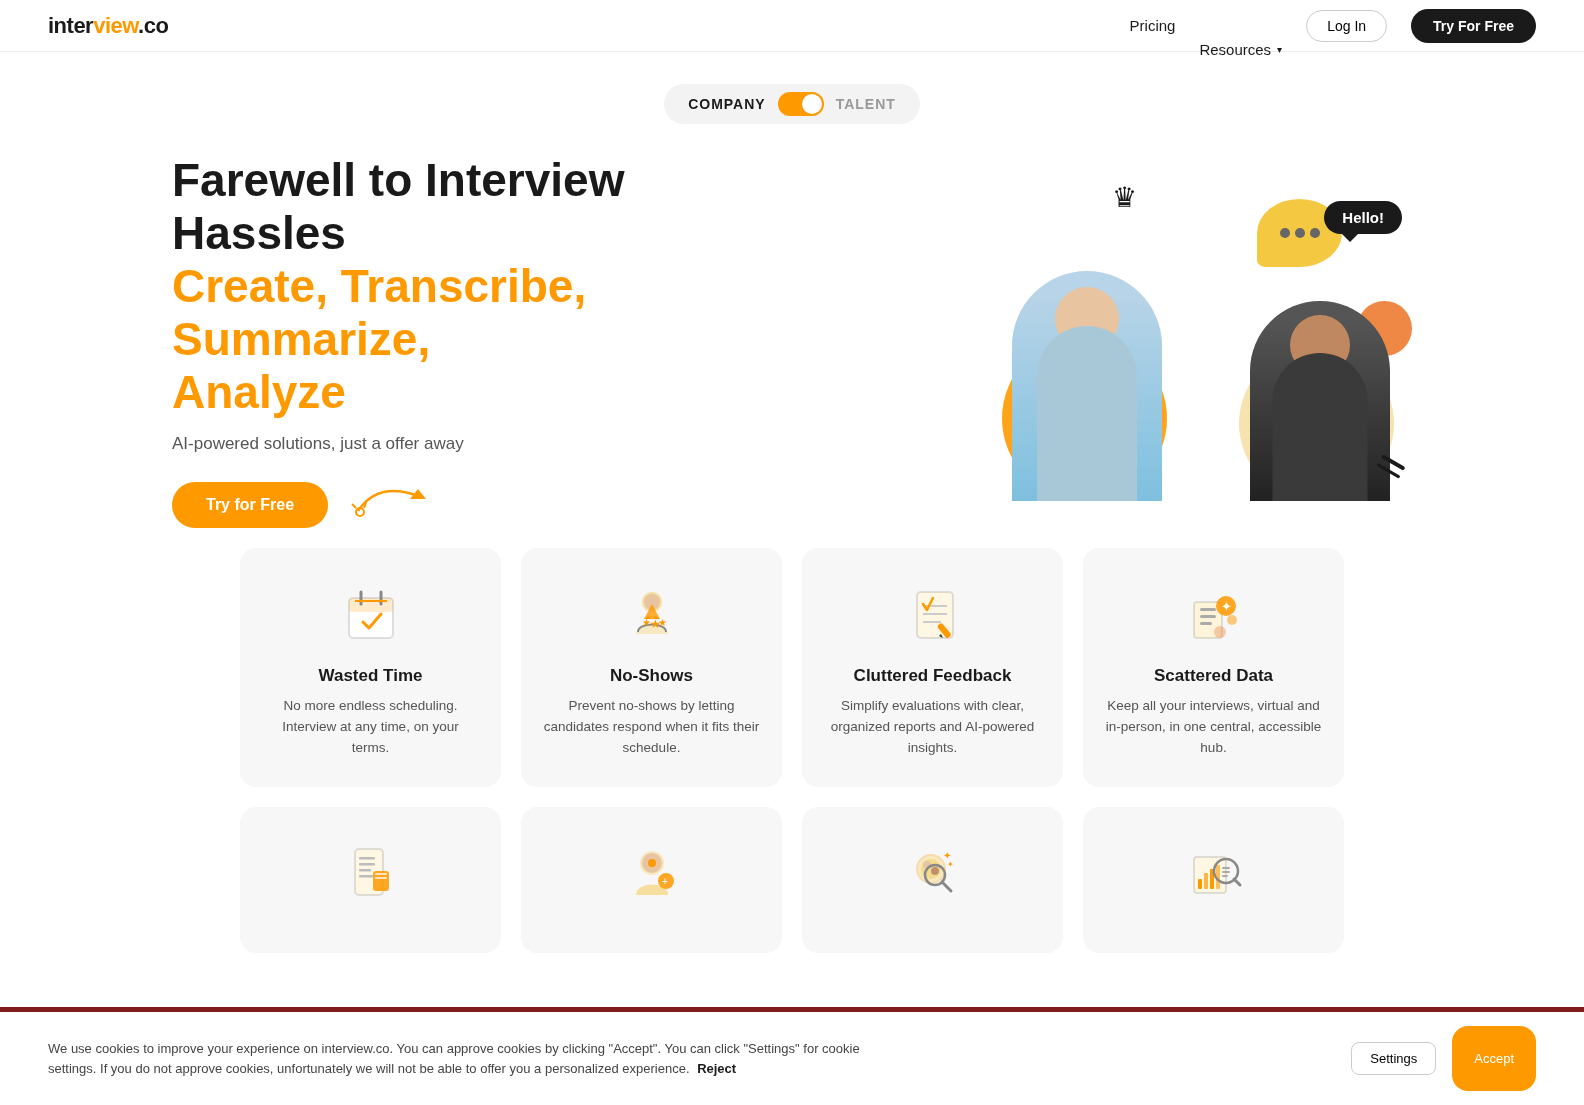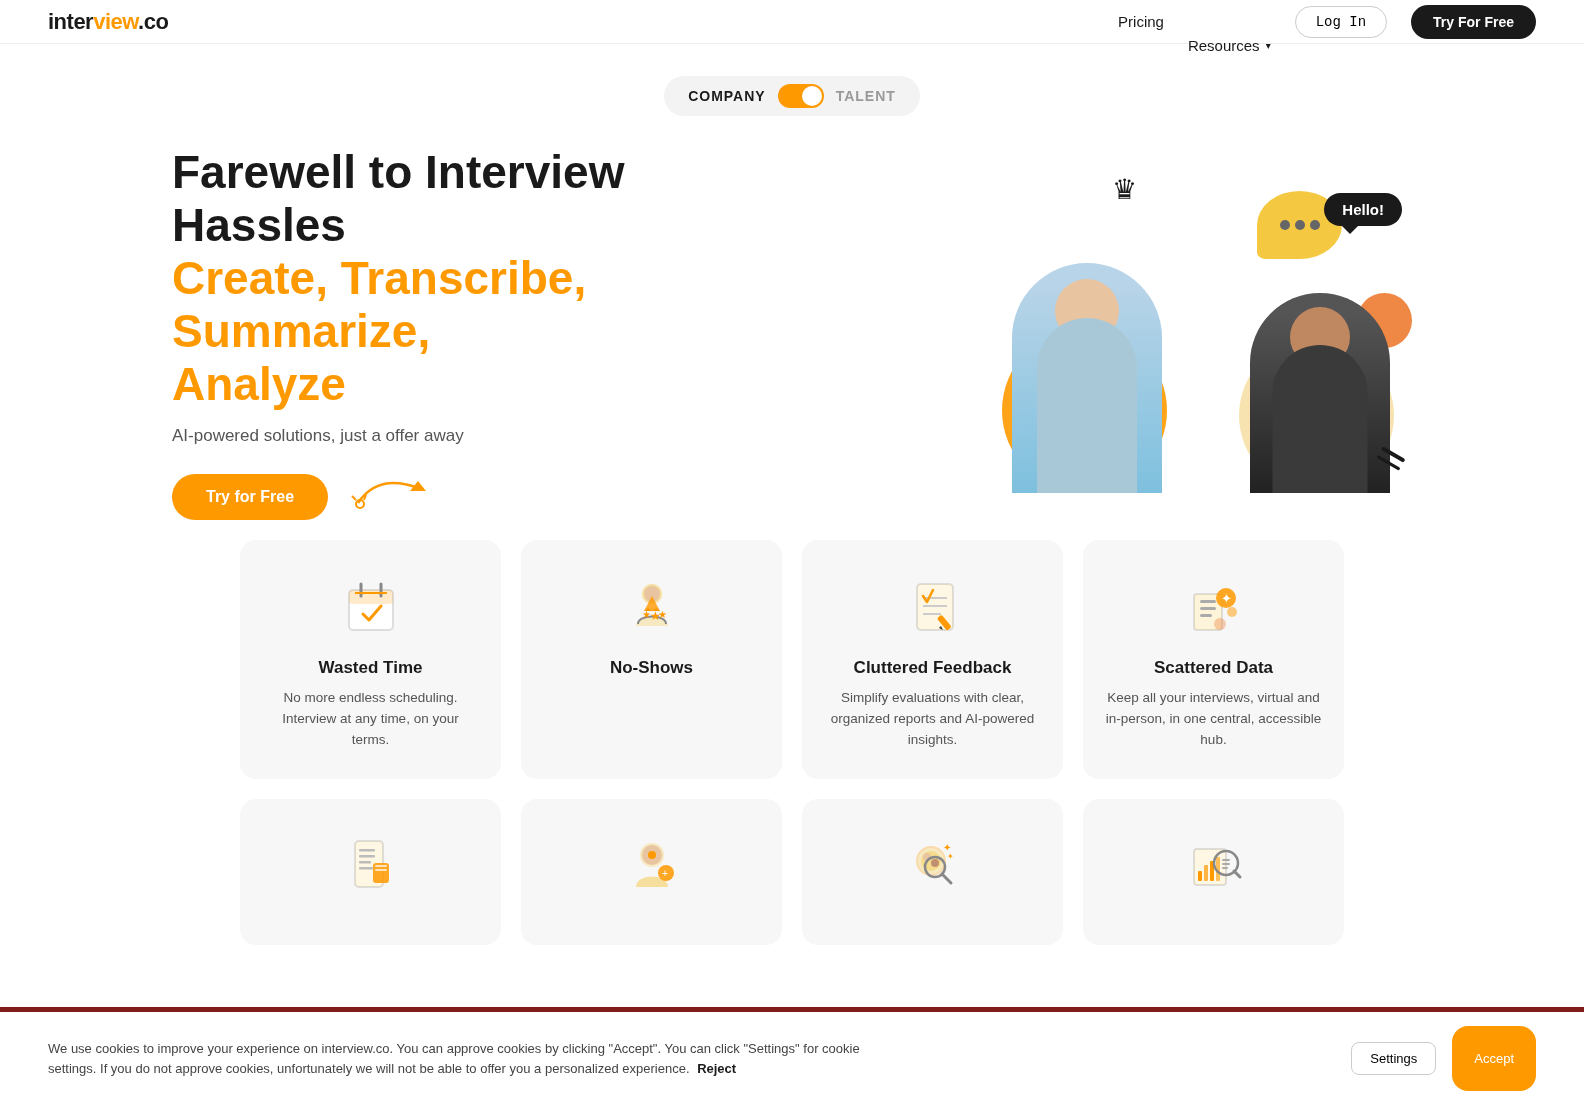--- a/index.html
+++ b/index.html
@@ -1,30 +1,30 @@
 <!DOCTYPE html>
 <html><head>
   <meta charset="utf-8">
   <style>
     * { margin: 0; padding: 0; box-sizing: border-box; }
     body { font-family: 'Segoe UI', Arial, sans-serif; background: #fff; color: #1a1a1a; overflow-x: hidden; }
 
     
     .navbar {
       display: flex; align-items: center; justify-content: space-between;
-      padding: 0 48px; height: 44px; border-bottom: 1px solid #eee;
+      padding: 0 48px; height: 52px; border-bottom: 1px solid #eee;
       position: sticky; top: 0; background: #fff; z-index: 100;
     }
     .logo { font-size: 22px; font-weight: 700; color: #1a1a1a; letter-spacing: -0.5px; }
     .logo span.view { color: #f90; }
     .logo span.co { color: #1a1a1a; }
     .nav-right { display: flex; align-items: center; gap: 24px; }
     .nav-link { font-size: 15px; color: #1a1a1a; text-decoration: none; cursor: pointer; }
     .nav-resources { display: flex; align-items: center; gap: 4px; cursor: pointer; margin-top: 48px; }
-    .btn-login { border: 1.5px solid #ccc; background: #fff; border-radius: 24px; padding: 7px 20px; font-size: 14px; cursor: pointer; font-family: Liberation Mono, monospace; }
+    .btn-login { border: 1.5px solid #ccc; background: #fff; border-radius: 24px; padding: 7px 20px; font-size: 14px; cursor: pointer; }
     .btn-try { background: #1a1a1a; color: #fff; border: none; border-radius: 24px; padding: 9px 22px; font-size: 14px; font-weight: 600; cursor: pointer; }
 
     
     .toggle-bar {
       display: flex; justify-content: center; margin-top: 32px;
     }
     .toggle-pill {
       display: flex; align-items: center; gap: 12px;
       background: #f3f3f3; border-radius: 32px; padding: 8px 24px;
       font-size: 14px; font-weight: 600; letter-spacing: 1px;
@@ -238,20 +238,21 @@
           <path d="M16 48 C16 38 44 38 44 48" stroke="#888" stroke-width="2" fill="none"></path>
           <polygon points="22,35 30,20 38,35" fill="#f90" opacity="0.8"></polygon>
           <path d="M22,35 l4,-3 l4,3 l4,-3 l4,3" fill="#f90"></path>
 
           <text x="20" y="42" font-size="10" fill="#f90">★</text>
           <text x="28" y="44" font-size="12" fill="#f90">★</text>
           <text x="36" y="42" font-size="10" fill="#f90">★</text>
         </svg>
       </div>
       <div class="card-title">No-Shows</div>
+      <div class="card-desc">Prevent no-shows by letting candidates respond when it fits their schedule.</div>
     </div>
 
     <div class="card">
       <div class="card-icon">
         <svg viewBox="0 0 60 60" fill="none">
           <rect x="14" y="8" width="36" height="46" rx="4" fill="white" stroke="#ddd" stroke-width="2"></rect>
           <rect x="14" y="8" width="36" height="46" rx="4" fill="#f5c842" opacity="0.15"></rect>
           <line x1="20" y1="22" x2="44" y2="22" stroke="#ccc" stroke-width="2"></line>
           <line x1="20" y1="30" x2="44" y2="30" stroke="#ccc" stroke-width="2"></line>
           <line x1="20" y1="38" x2="38" y2="38" stroke="#ccc" stroke-width="2"></line>

